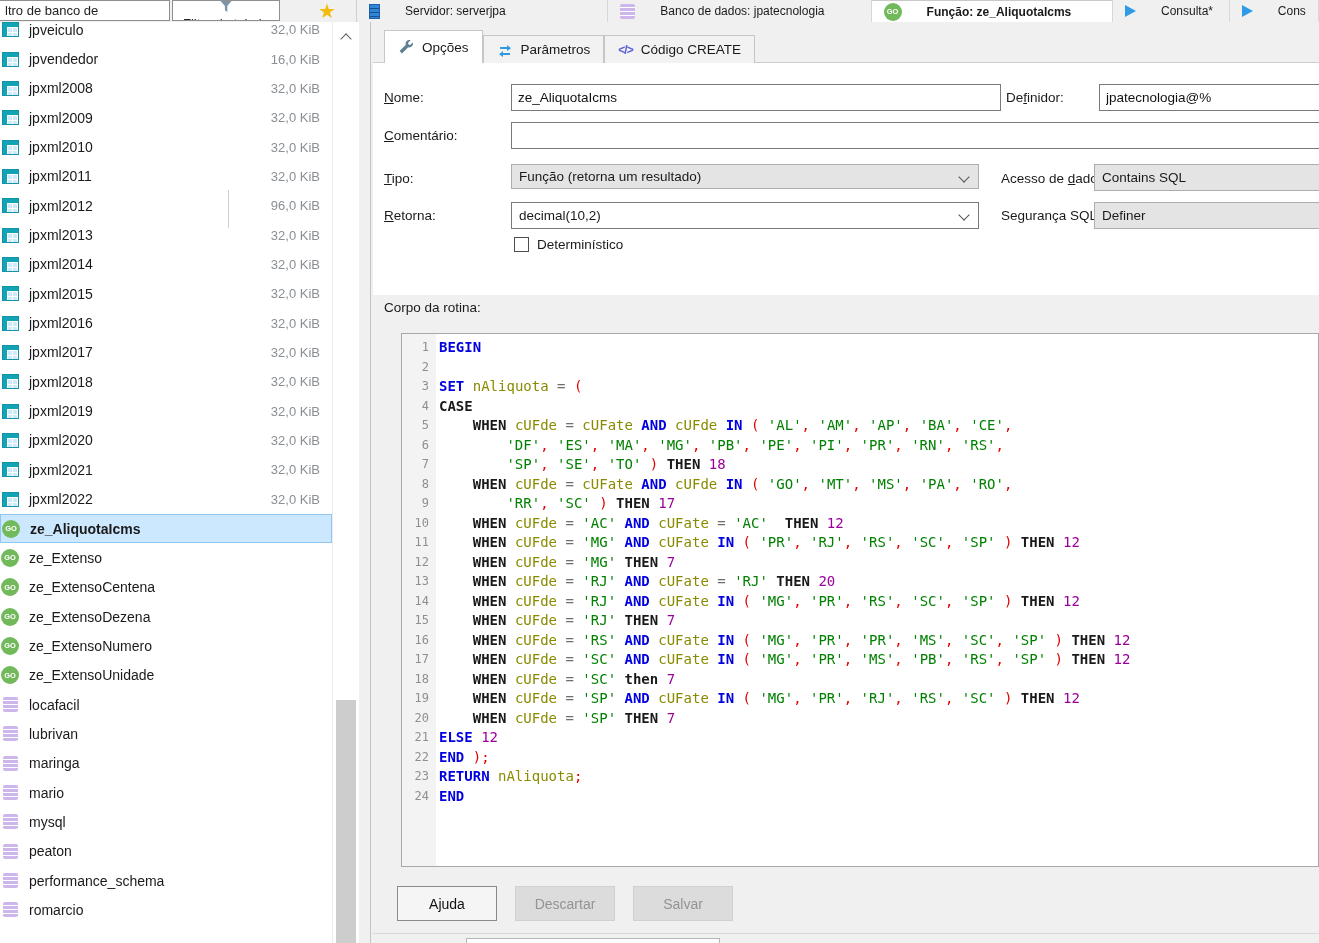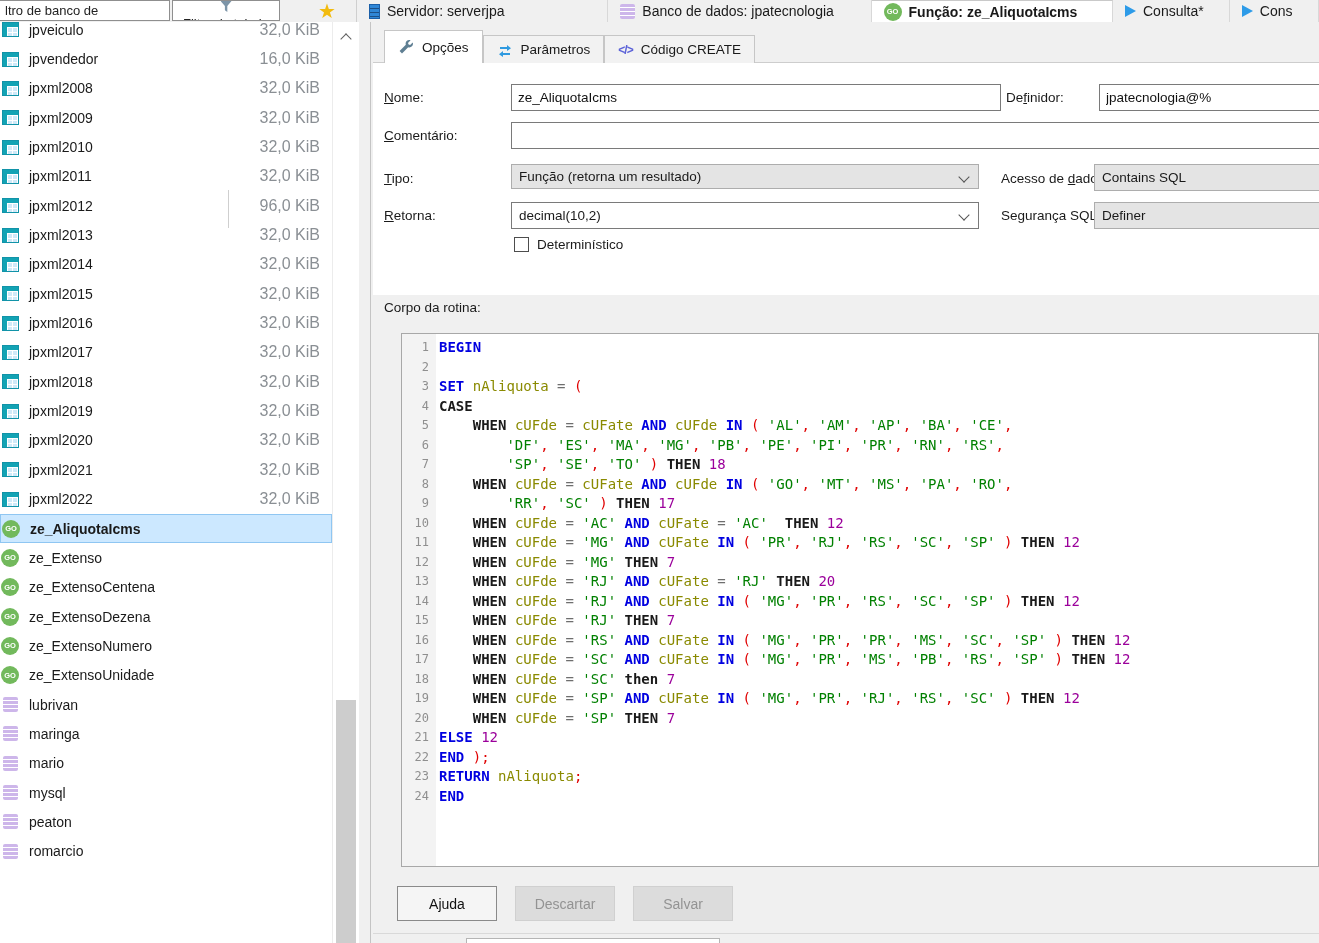--- a/index.html
+++ b/index.html
@@ -11,41 +11,41 @@
               display:flex;align-items:center;gap:4px;padding:0 5px;box-sizing:border-box;
               font-size:13px;color:#222;white-space:nowrap;overflow:hidden;}
   .fb-db{left:0;width:170px;border-left:none;}
   .fb-table{left:172px;width:108px;flex-direction:column;}
   .star-wrap{position:absolute;left:314px;top:-1px;width:26px;height:24px;display:flex;align-items:center;justify-content:center;}
   .ic-star::before{content:"★";color:var(--star_gold);font-size:20px;line-height:20px;}
   .ic-funnel{width:11px;height:11px;flex:0 0 auto;background:#7d95a8;
              clip-path:polygon(0 0,100% 0,62% 45%,62% 100%,40% 84%,40% 45%);}
   
   .main-tabs{position:absolute;left:356px;top:0;right:0;height:22px;background:#f0f0f0;display:flex;z-index:5;border-left:1px solid #cfcfcf;}
-  .main-tab{height:22px;display:flex;align-items:center;gap:7px;padding-left:12px;box-sizing:border-box;
-            border-right:1px solid #d8d8d8;font-size:14px;white-space:nowrap;overflow:hidden;}
+  .main-tab{height:22px;display:flex;align-items:center;gap:25px;padding-left:12px;box-sizing:border-box;
+            border-right:1px solid #d8d8d8;font-size:12px;white-space:nowrap;overflow:hidden;}
   .main-tab.active{background:#fff;font-weight:bold;border-top:1px solid #c9c9c9;}
   .ic-server{width:11px;height:15px;flex:0 0 auto;border:1px solid #1b5fa8;box-sizing:border-box;
              background:repeating-linear-gradient(180deg,#2f86d6 0 3px,#1c4f86 3px 4px);}
   .ic-db{width:15px;height:15px;flex:0 0 auto;border-radius:2px;
          background:repeating-linear-gradient(180deg,var(--db_lavender) 0 3px,#ffffff 3px 4px);}
   .ic-go{width:18px;height:18px;flex:0 0 auto;border-radius:50%;background:var(--go_green);
          color:#fff;font-size:7.5px;font-weight:bold;display:flex;align-items:center;justify-content:center;}
   .ic-go::after{content:"GO";}
   .ic-play{width:0;height:0;flex:0 0 auto;border-left:11px solid var(--play_blue);
            border-top:6px solid transparent;border-bottom:6px solid transparent;}
   
   .tree{position:absolute;left:0;top:22px;width:332px;bottom:0;background:#fff;overflow:hidden;}
   .tree-row{height:29.35px;display:flex;align-items:center;box-sizing:border-box;position:relative;}
   .tree-row:first-child{margin-top:-7px;}
   .tree-row.sel{background:var(--selection);border:1px solid #8fc6f2;}
   .tree-row.sel .tname{font-weight:bold;}
   .tico{width:20px;display:flex;justify-content:center;margin-right:9px;flex:0 0 auto;}
   .tname{font-size:14px;white-space:nowrap;}
-  .tsize{position:absolute;right:12px;color:#8a8f94;font-size:16px;}
+  .tsize{position:absolute;right:12px;color:#8a8f94;font-size:13px;}
   .ic-table{width:17px;height:15px;border:1px solid #1193a8;box-sizing:border-box;
             background:repeating-linear-gradient(90deg,rgba(255,255,255,0) 0 4px,#ffffff 4px 5px),
                        repeating-linear-gradient(180deg,#cfe9f8 0 4px,#ffffff 4px 5px);
             box-shadow:inset 0 4px 0 var(--table_teal),inset 4px 0 0 var(--table_teal);}
   .col-div{position:absolute;left:228px;top:190px;width:1px;height:38px;background:#cfcfcf;}
   
   .tree-sb{position:absolute;left:332px;top:22px;width:26px;bottom:0;background:#ffffff;border-left:1px solid #ececec;}
   .sb-arrow{position:absolute;left:0;top:6px;width:26px;height:18px;display:flex;align-items:center;justify-content:center;}
   .chev-up{width:7px;height:7px;border-left:1.6px solid #606060;border-top:1.6px solid #606060;transform:rotate(45deg);margin-top:3px;}
   .sb-thumb{position:absolute;left:3px;top:678px;width:20px;height:265px;background:#cdcdcd;}
@@ -262,20 +262,27 @@
     <span class="tico">
           <span class="ic-go"></span>
         </span>
     <span class="tname">ze_ExtensoUnidade</span>
 
   </div>
       <div class="tree-row">
     <span class="tico">
           <span class="ic-db"></span>
         </span>
+    <span class="tname">locafacil</span>
+
+  </div>
+      <div class="tree-row">
+    <span class="tico">
+          <span class="ic-db"></span>
+        </span>
     <span class="tname">lubrivan</span>
 
   </div>
       <div class="tree-row">
     <span class="tico">
           <span class="ic-db"></span>
         </span>
     <span class="tname">maringa</span>
 
   </div>
@@ -291,20 +298,27 @@
           <span class="ic-db"></span>
         </span>
     <span class="tname">mysql</span>
 
   </div>
       <div class="tree-row">
     <span class="tico">
           <span class="ic-db"></span>
         </span>
     <span class="tname">peaton</span>
+
+  </div>
+      <div class="tree-row">
+    <span class="tico">
+          <span class="ic-db"></span>
+        </span>
+    <span class="tname">performance_schema</span>
 
   </div>
       <div class="tree-row">
     <span class="tico">
           <span class="ic-db"></span>
         </span>
     <span class="tname">romarcio</span>
 
   </div>
     </div>

